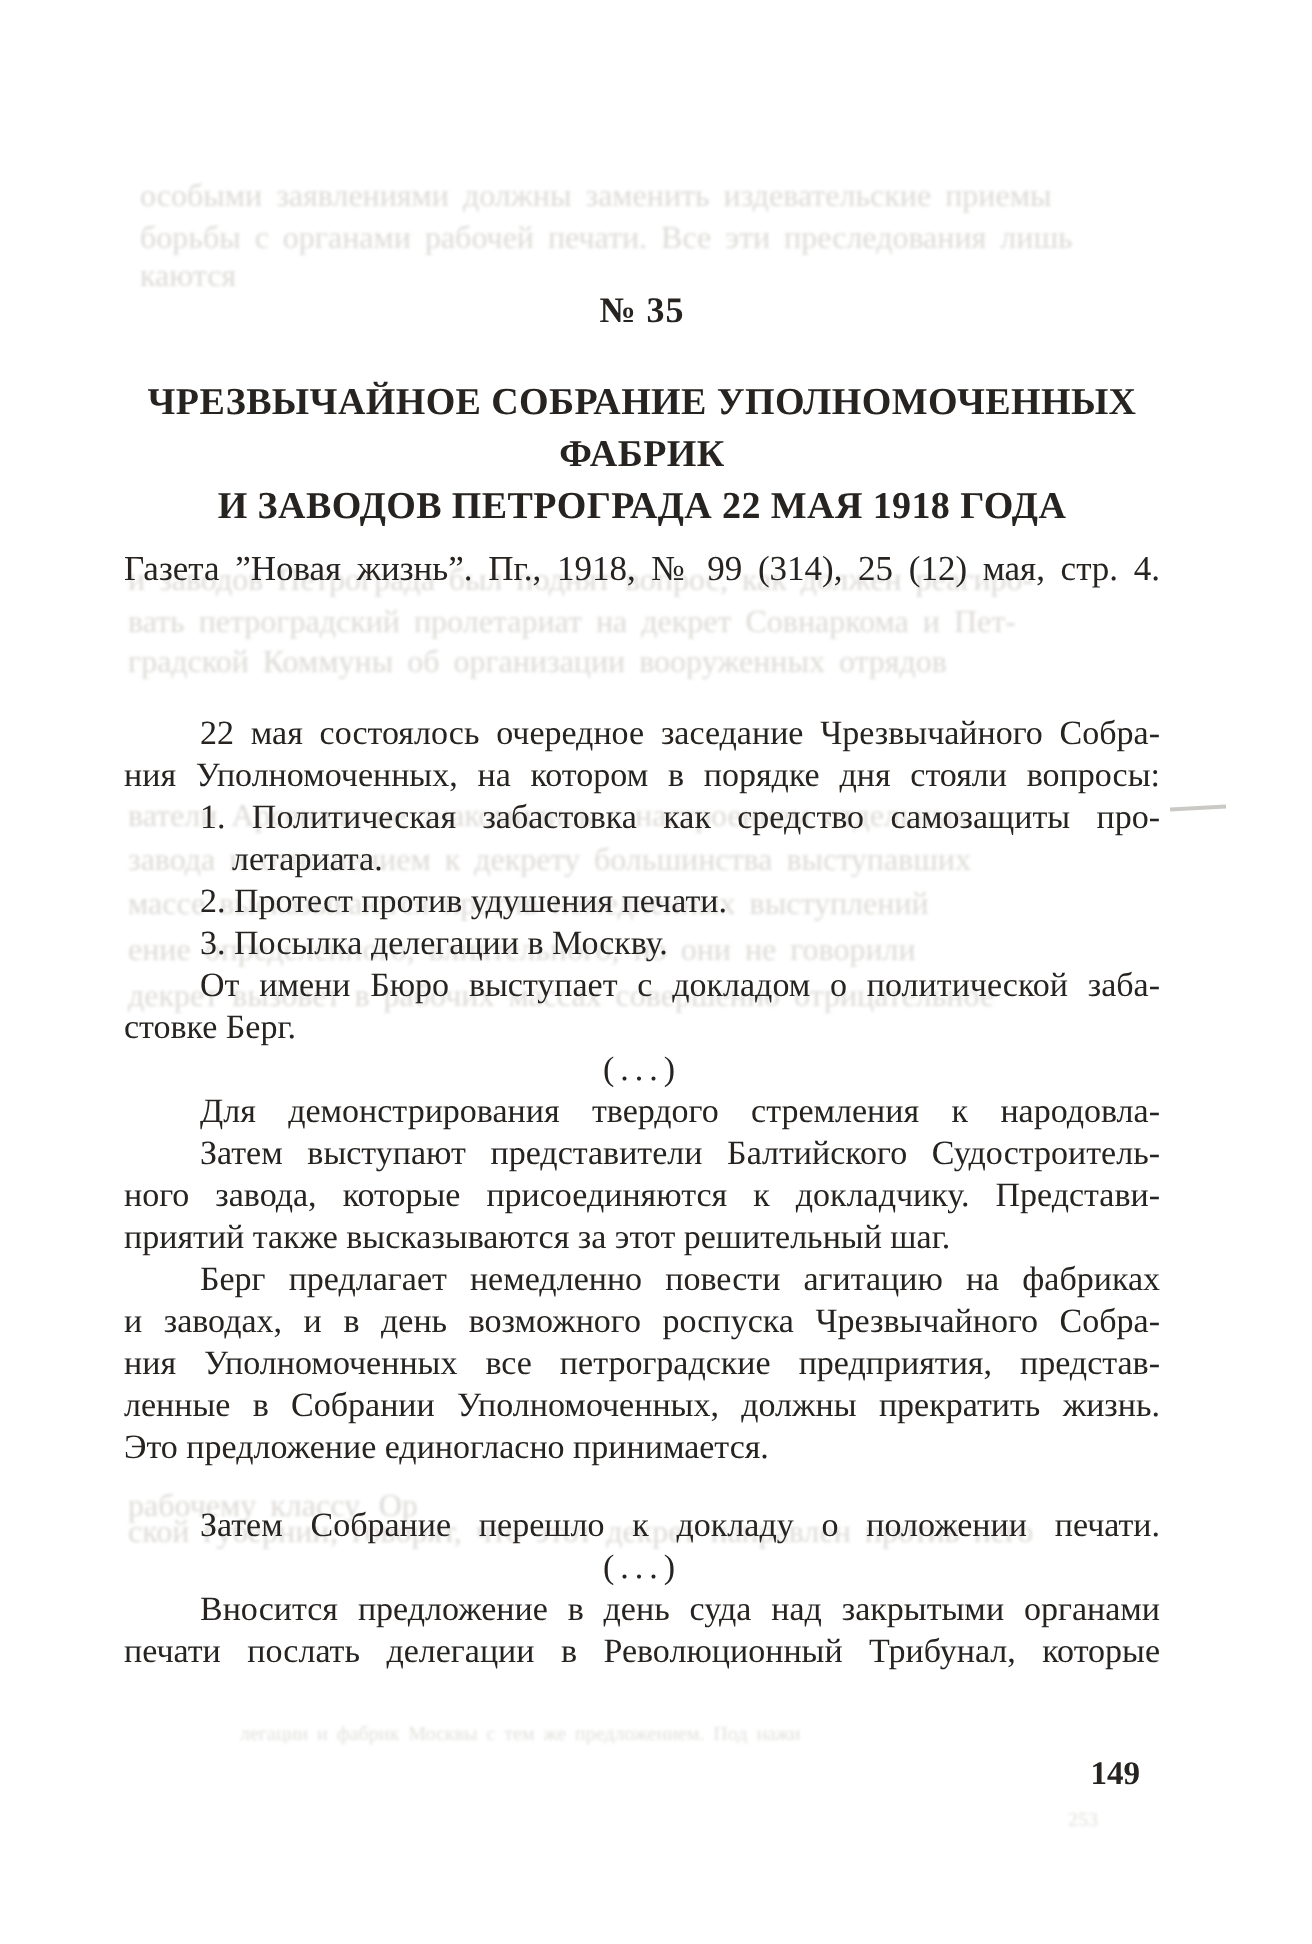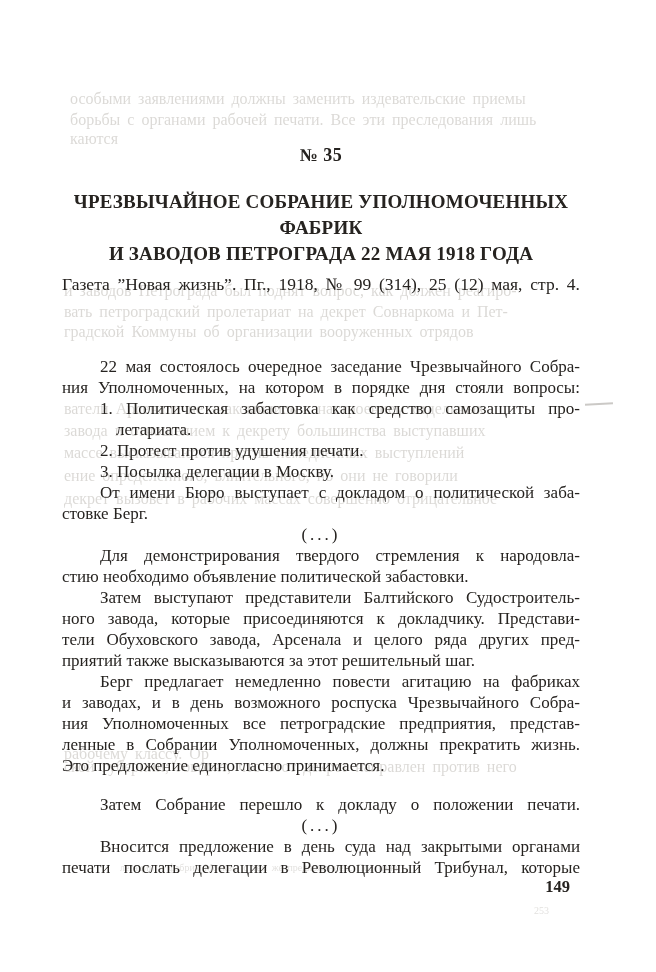--- a/index.html
+++ b/index.html
@@ -75,24 +75,22 @@
       <div class="ln j ind">22 мая состоялось очередное заседание Чрезвычайного Собра-</div>
       <div class="ln j">ния Уполномоченных, на котором в порядке дня стояли вопросы:</div>
       <div class="ln j i1">1. Политическая забастовка как средство самозащиты про-</div>
       <div class="ln i2">летариата.</div>
       <div class="ln i1">2. Протест против удушения печати.</div>
       <div class="ln i1">3. Посылка делегации в Москву.</div>
       <div class="ln j ind">От имени Бюро выступает с докладом о политической заба-</div>
       <div class="ln">стовке Берг.</div>
       <div class="ln c">(...)</div>
       <div class="ln j ind">Для демонстрирования твердого стремления к народовла-</div>
-      <div class="ln">стию необходимо объявление политической забастовки.</div>
       <div class="ln j ind">Затем выступают представители Балтийского Судостроитель-</div>
       <div class="ln j">ного завода, которые присоединяются к докладчику. Представи-</div>
-      <div class="ln j">тели Обуховского завода, Арсенала и целого ряда других пред-</div>
       <div class="ln">приятий также высказываются за этот решительный шаг.</div>
       <div class="ln j ind">Берг предлагает немедленно повести агитацию на фабриках</div>
       <div class="ln j">и заводах, и в день возможного роспуска Чрезвычайного Собра-</div>
       <div class="ln j">ния Уполномоченных все петроградские предприятия, представ-</div>
       <div class="ln j">ленные в Собрании Уполномоченных, должны прекратить жизнь.</div>
       <div class="ln">Это предложение единогласно принимается.</div>
       <div class="ln j ind gap-top">Затем Собрание перешло к докладу о положении печати.</div>
       <div class="ln c">(...)</div>
       <div class="ln j ind">Вносится предложение в день суда над закрытыми органами</div>
       <div class="ln j">печати послать делегации в Революционный Трибунал, которые</div>

